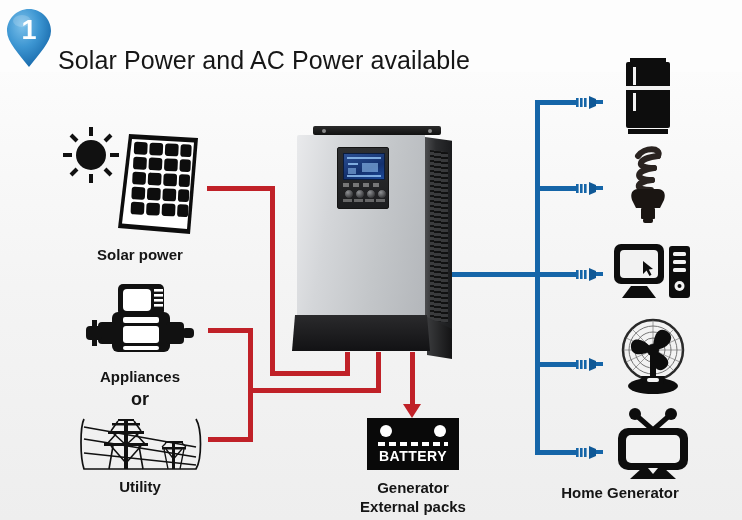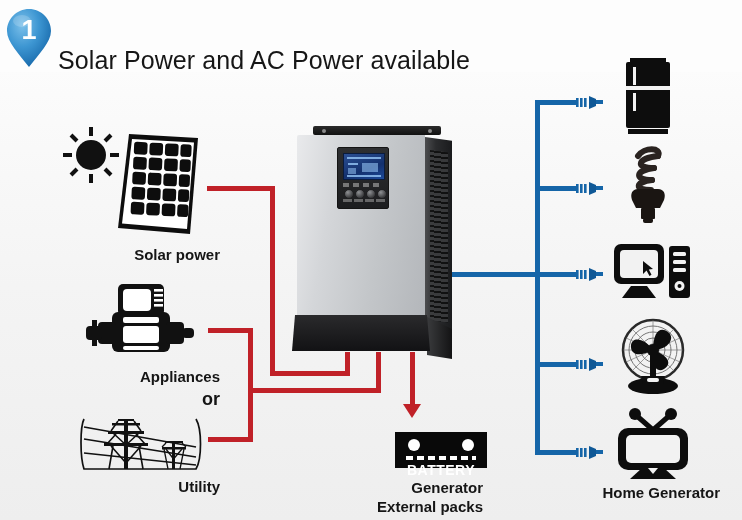--- a/index.html
+++ b/index.html
@@ -22,21 +22,21 @@
   }
   .title{
     position:absolute;left:58px;top:18px;
     font-size:25px;color:#161616;letter-spacing:.1px;
     font-family:"Liberation Sans",sans-serif;white-space:nowrap;margin-top:28px;
   }
   
   .wire{position:absolute;background:#C02128;}
   .bwire{position:absolute;background:#1565A8;}
   
-  .lbl{position:absolute;font-weight:bold;color:#151515;text-align:right;
+  .lbl{position:absolute;font-weight:bold;color:#151515;text-align:center;
        font-family:"Liberation Sans",sans-serif;}
   
   .inv-bracket{position:absolute;left:313px;top:126px;width:128px;height:9px;
       background:linear-gradient(180deg,#2b2b2b,#111);border-radius:2px;}
   .inv-bracket:before,.inv-bracket:after{content:"";position:absolute;top:3px;width:4px;height:4px;
       border-radius:50%;background:#8a8a8a;}
   .inv-bracket:before{left:9px;} .inv-bracket:after{right:9px;}
   .inv-body{position:absolute;left:297px;top:135px;width:128px;height:192px;
       background:linear-gradient(100deg,#e9eaec 0%,#d4d6d9 28%,#c3c6c9 62%,#b3b6ba 100%);
       border-top-left-radius:2px;}
@@ -61,21 +61,21 @@
       background:repeating-linear-gradient(90deg,#9a9a9a 0 6px,transparent 6px 10px);opacity:.7;}
   .knob{position:absolute;top:41px;width:8px;height:8px;border-radius:50%;
       background:radial-gradient(circle at 35% 30%,#8f9194,#3a3b3d 70%);border:1px solid #202022;}
   .knob-lbl{position:absolute;top:51px;width:9px;height:3px;background:#8d8d8d;opacity:.65;}
   
   .arrow-up{position:absolute;width:0;height:0;border-left:9px solid transparent;
       border-right:9px solid transparent;border-bottom:14px solid #C02128;}
   .arrow-dn{position:absolute;width:0;height:0;border-left:9px solid transparent;
       border-right:9px solid transparent;border-top:14px solid #C02128;}
   
-  .battery{position:absolute;left:367px;top:432px;width:92px;height:36px;background:#090909;margin-left:28px;}
+  .battery{position:absolute;left:367px;top:418px;width:92px;height:52px;background:#090909;}
   .bterm{position:absolute;top:7px;width:12px;height:12px;border-radius:50%;background:#fff;}
   .bdash{position:absolute;left:11px;top:24px;width:70px;height:4px;
       background:repeating-linear-gradient(90deg,#fff 0 7px,transparent 7px 11px);}
   .btxt{position:absolute;left:0;top:30px;width:92px;text-align:center;color:#fff;
       font-size:14px;font-weight:bold;letter-spacing:.5px;font-family:"Liberation Sans",sans-serif;}
   
   .plug{position:absolute;width:40px;height:16px;}
 </style>
 </head>
 <body>

